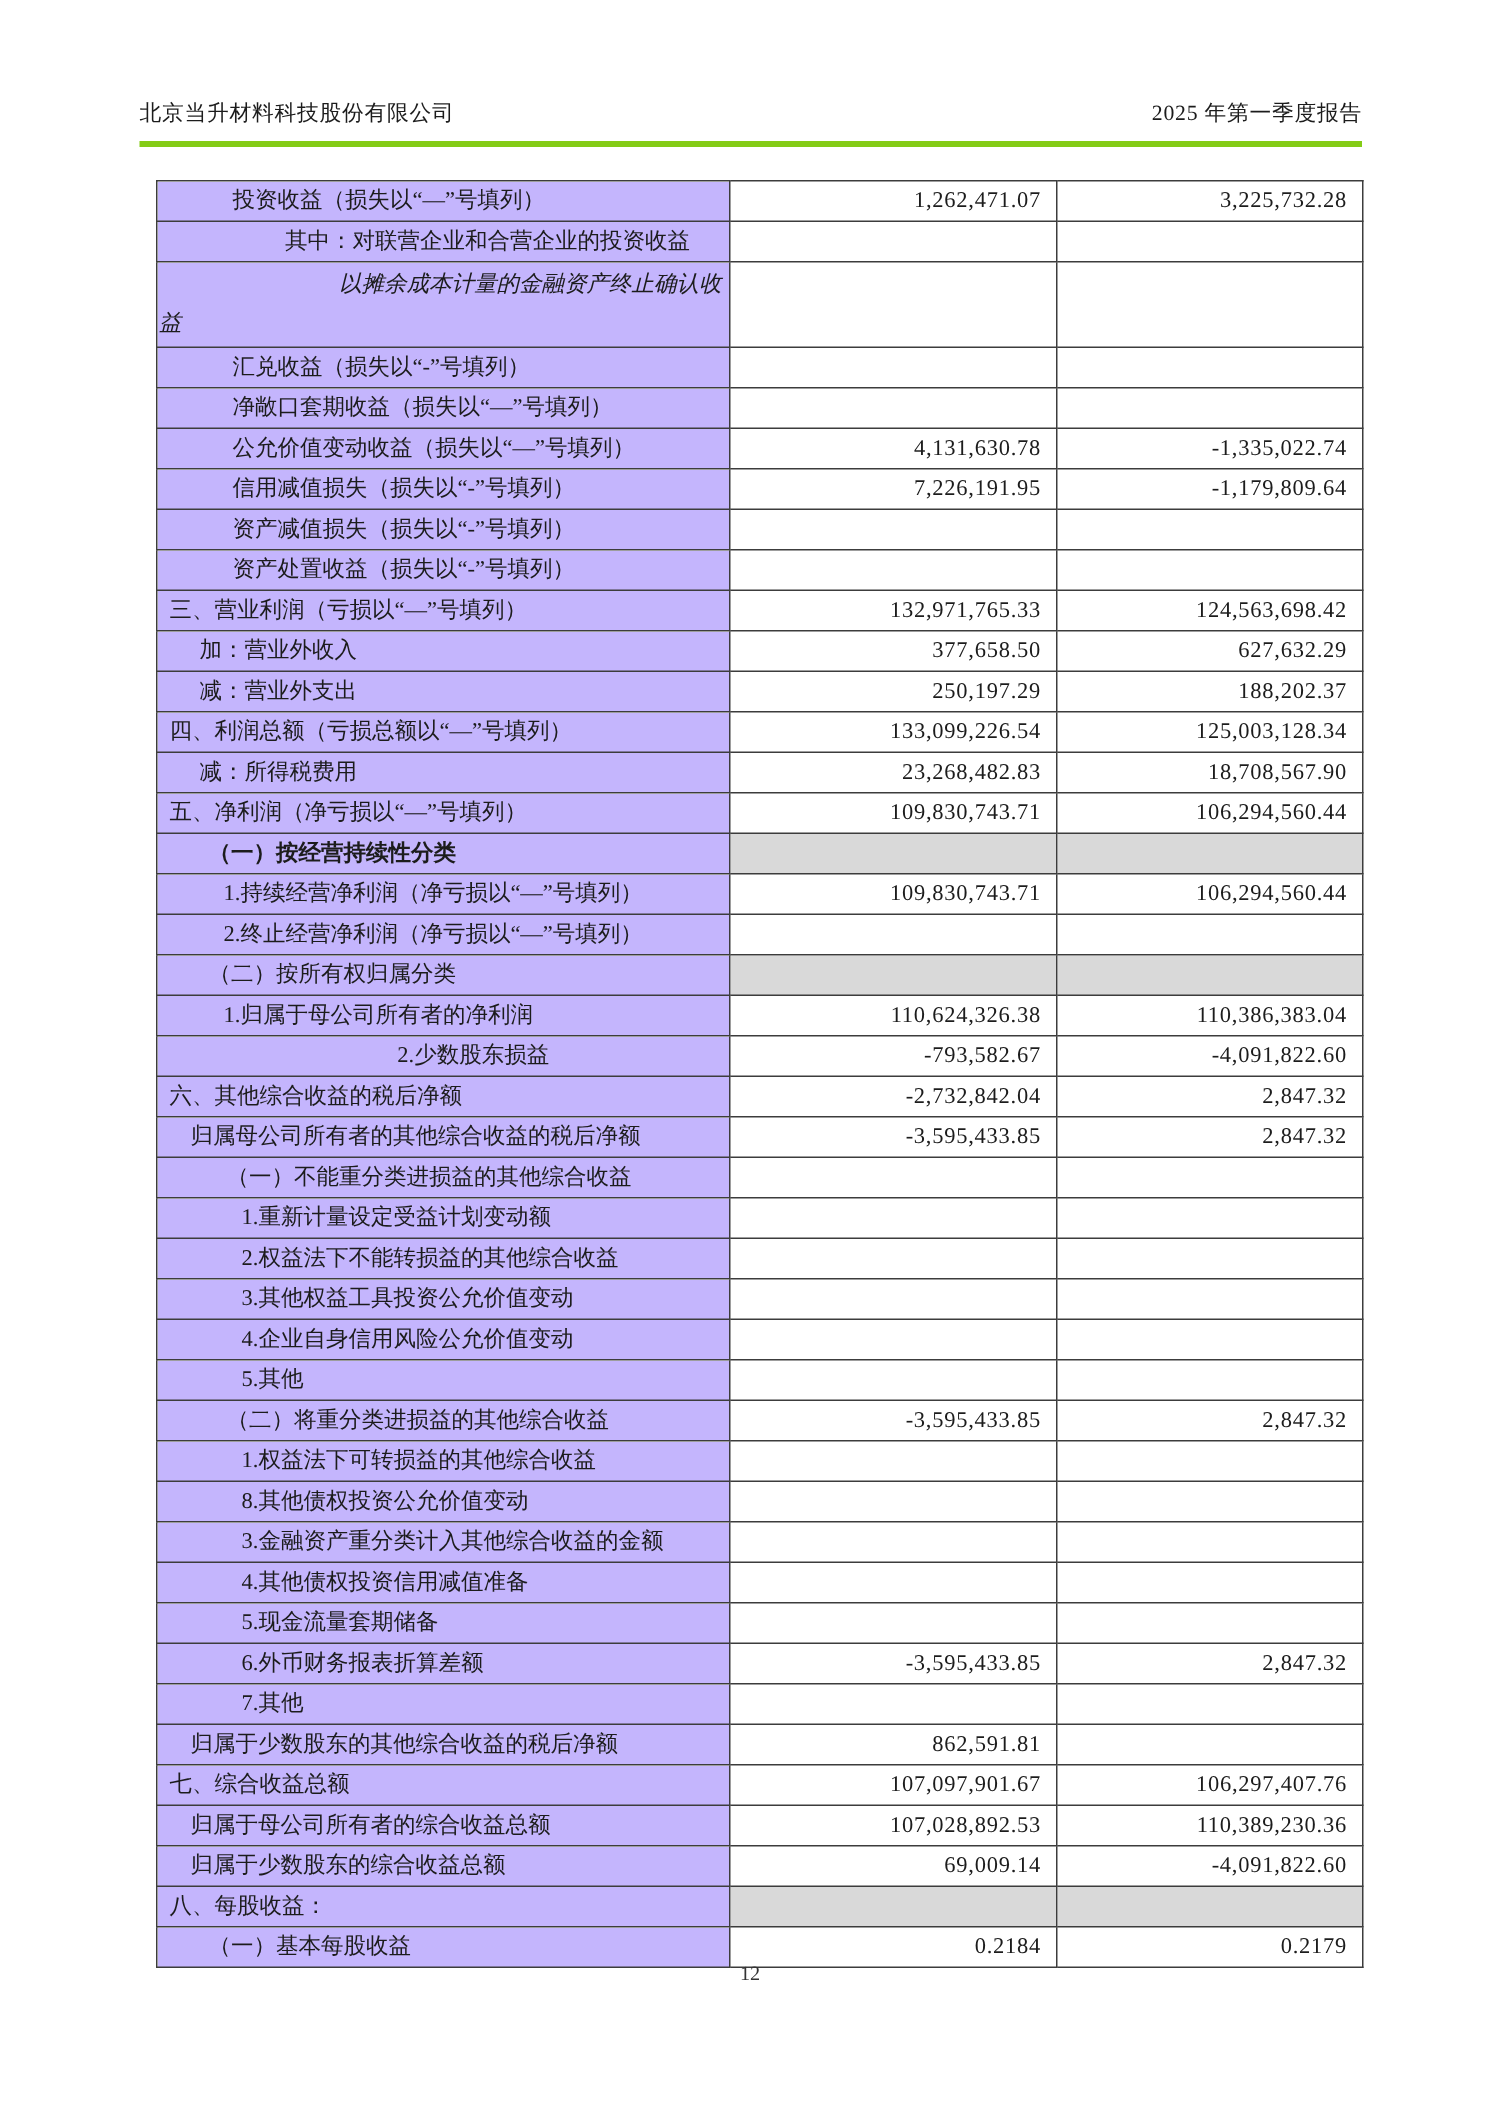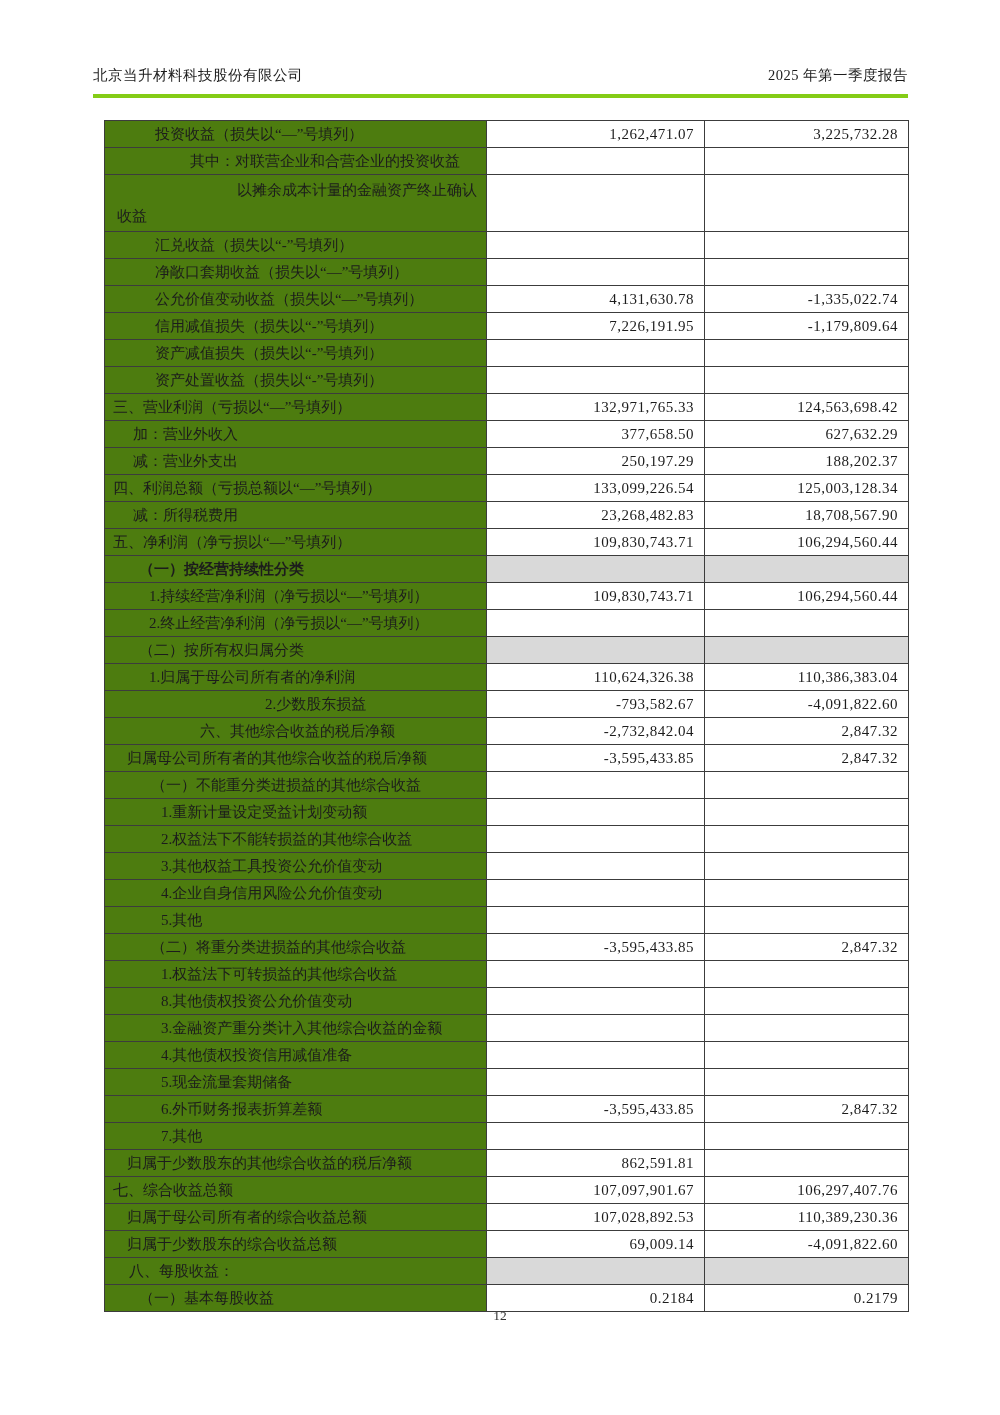--- a/index.html
+++ b/index.html
@@ -18,33 +18,33 @@
     position:absolute;left:104px;top:120px;
     border-collapse:collapse;table-layout:fixed;width:804px;
   }
   .report-table td{
     border:1px solid #3c3c3c;
     height:26px;padding:0;vertical-align:middle;
     font-size:15px;line-height:1.2;
     overflow:hidden;
   }
   .report-table td.label{
-    background:#4d7c0f;
+    background:#c4b5fd;
   }
   .report-table td.label .lbl{
     display:block;padding-right:4px;
   }
   .report-table td.num{
     background:#ffffff;text-align:right;padding-right:10px;
     letter-spacing:0.5px;
   }
   .report-table tr.shaded td.num{background:#d9d9d9;}
   .report-table tr.tall td{height:56px;}
   .report-table td.label .lbl.hang{
-    padding-left:12px;text-indent:120px;line-height:26px;
+    padding-left:1px;text-indent:120px;line-height:26px;font-style:italic;
   }
   .page-footer{
     position:absolute;left:0;top:1308px;width:1000px;
     text-align:center;font-size:13.5px;color:#333;
   }
 </style>
 </head>
 <body>
 
 <div class="page-header">
@@ -201,21 +201,21 @@
       </tr>
       <tr>
         <td class="label">
           <span class="lbl" style="padding-left: 44px; text-align: center;">2.少数股东损益</span>
         </td>
         <td class="num">-793,582.67</td>
         <td class="num">-4,091,822.60</td>
       </tr>
       <tr>
         <td class="label">
-          <span class="lbl" style="padding-left: 8px; text-align: center;">六、其他综合收益的税后净额</span>
+          <span class="lbl" style="padding-left: 8px;">六、其他综合收益的税后净额</span>
         </td>
         <td class="num">-2,732,842.04</td>
         <td class="num">2,847.32</td>
       </tr>
       <tr>
         <td class="label">
           <span class="lbl" style="padding-left: 22px;">归属母公司所有者的其他综合收益的税后净额</span>
         </td>
         <td class="num">-3,595,433.85</td>
         <td class="num">2,847.32</td>
@@ -341,21 +341,21 @@
       </tr>
       <tr>
         <td class="label">
           <span class="lbl" style="padding-left: 22px;">归属于少数股东的综合收益总额</span>
         </td>
         <td class="num">69,009.14</td>
         <td class="num">-4,091,822.60</td>
       </tr>
       <tr class="shaded">
         <td class="label">
-          <span class="lbl" style="padding-left: 24px;">八、每股收益：</span>
+          <span class="lbl" style="padding-left: 8px;">八、每股收益：</span>
         </td>
         <td class="num"></td>
         <td class="num"></td>
       </tr>
       <tr>
         <td class="label">
           <span class="lbl" style="padding-left: 34px;">（一）基本每股收益</span>
         </td>
         <td class="num">0.2184</td>
         <td class="num">0.2179</td>

